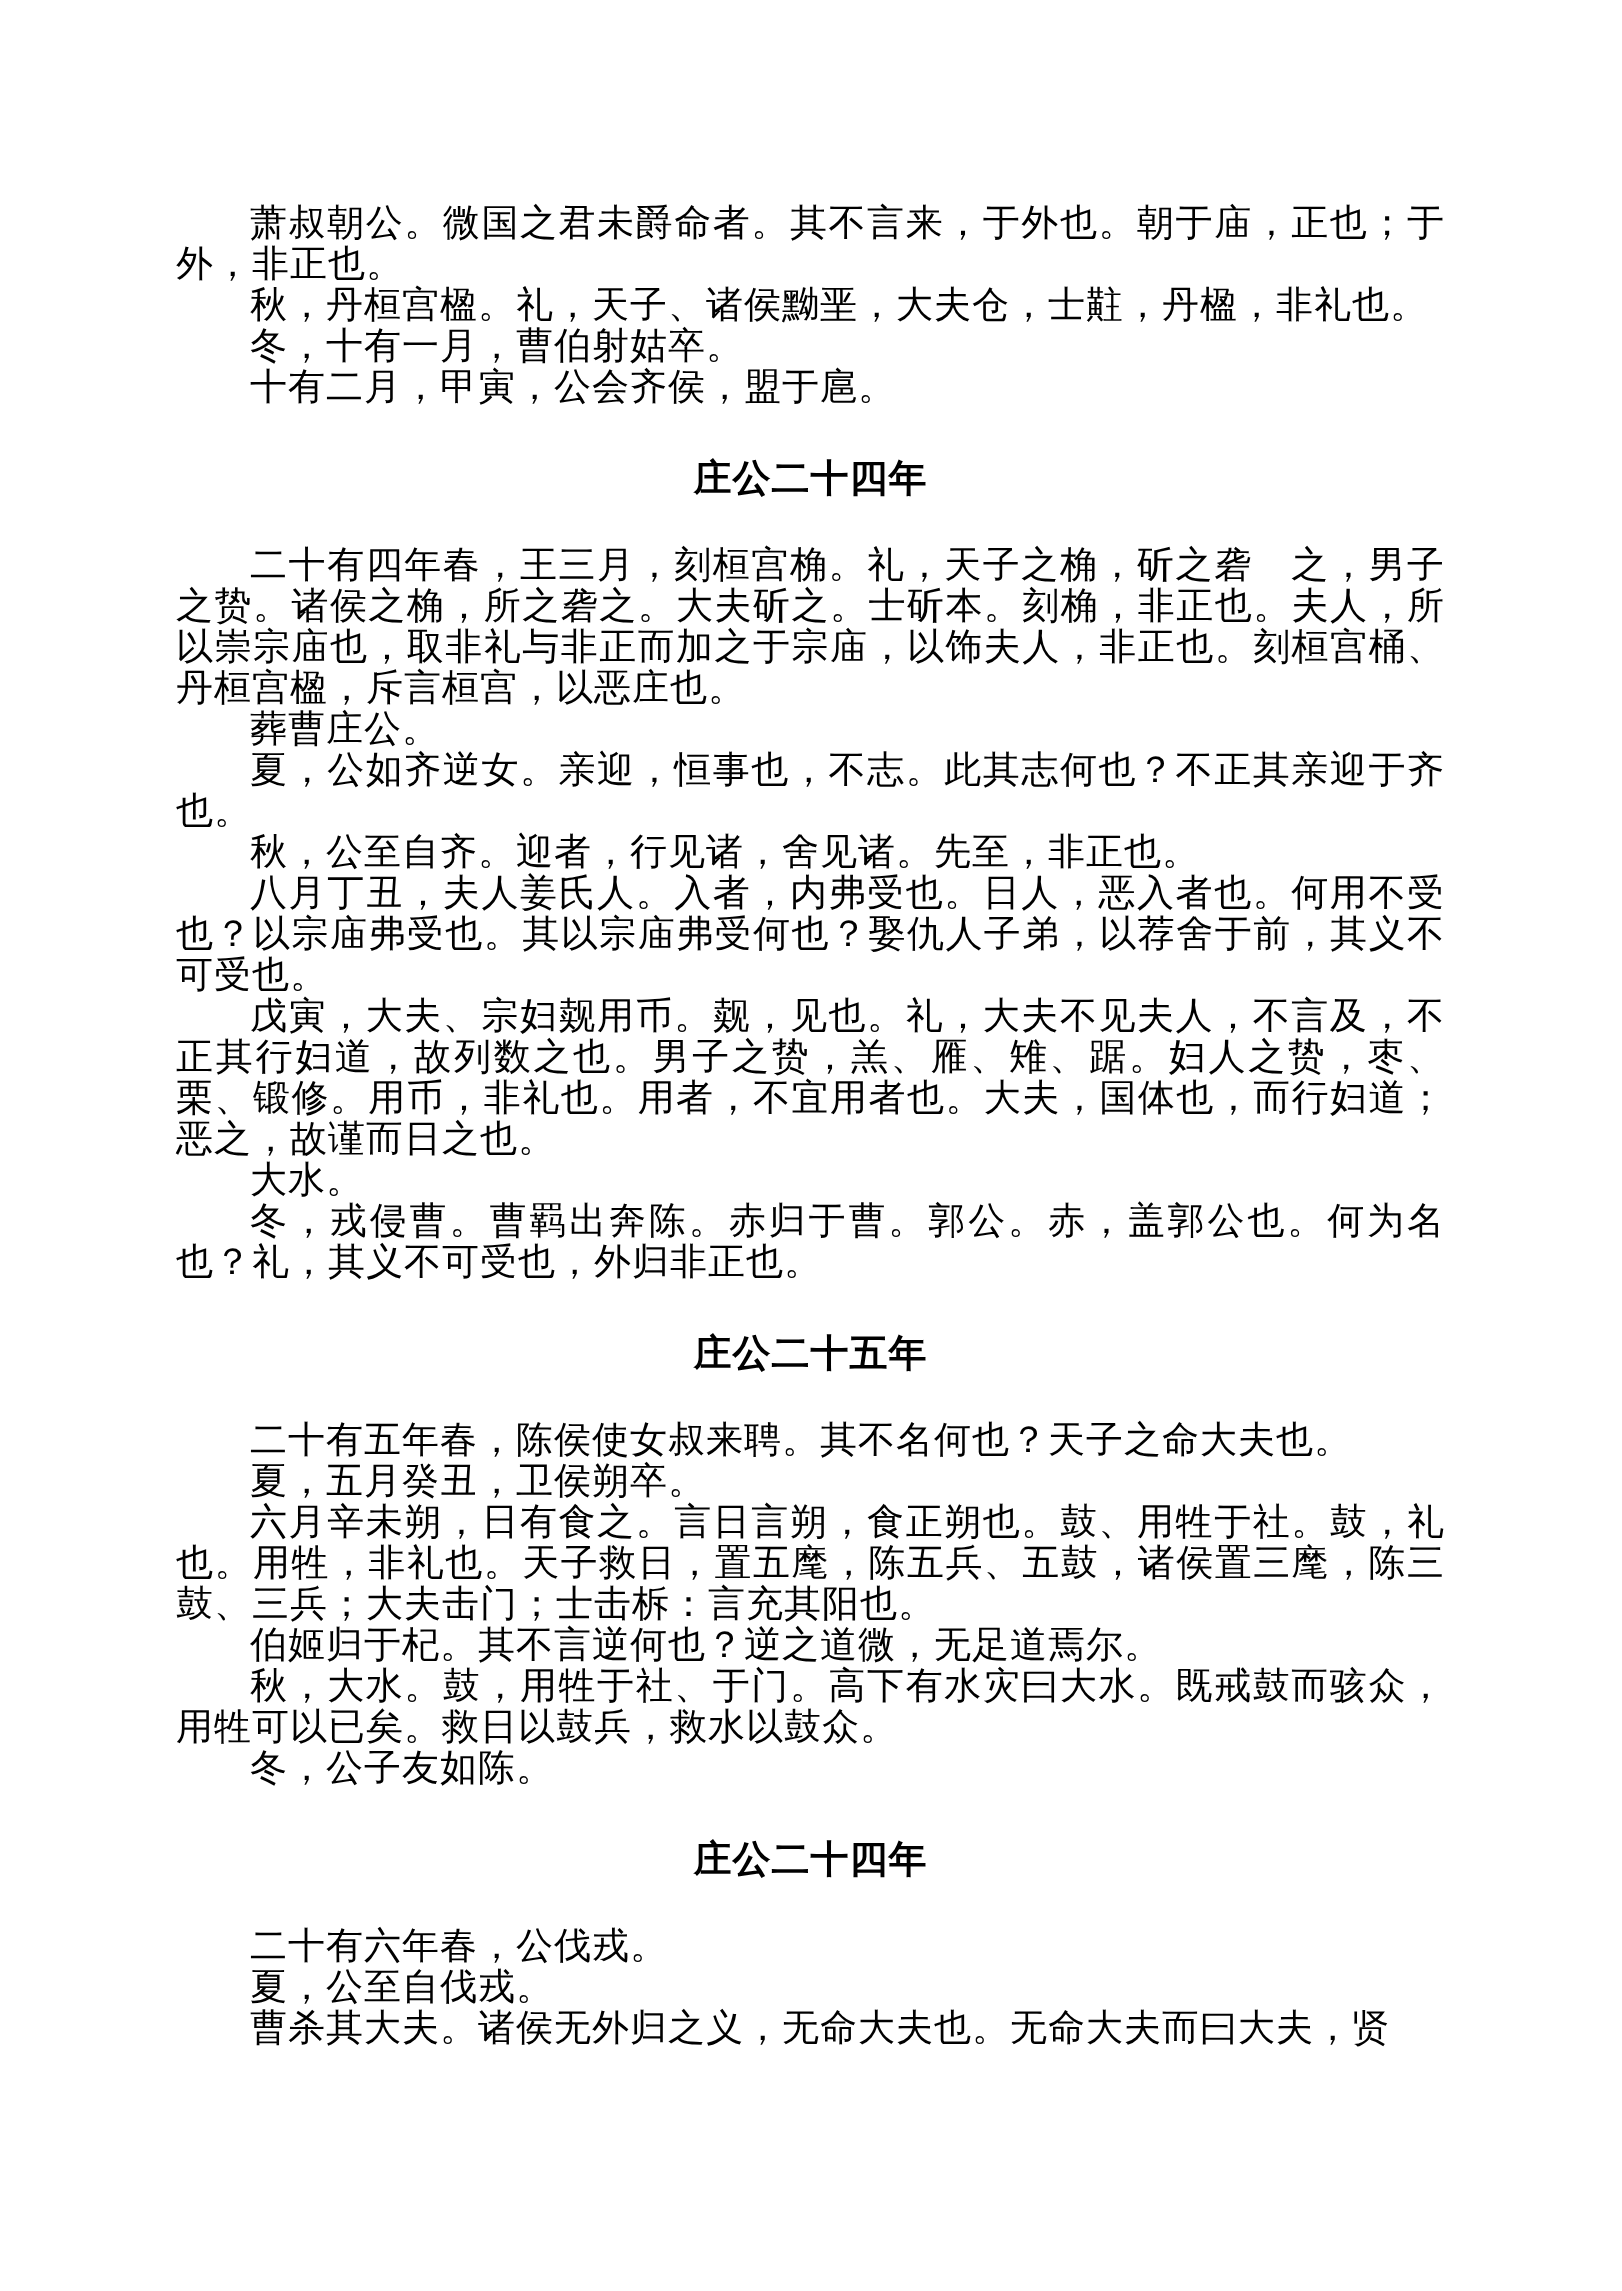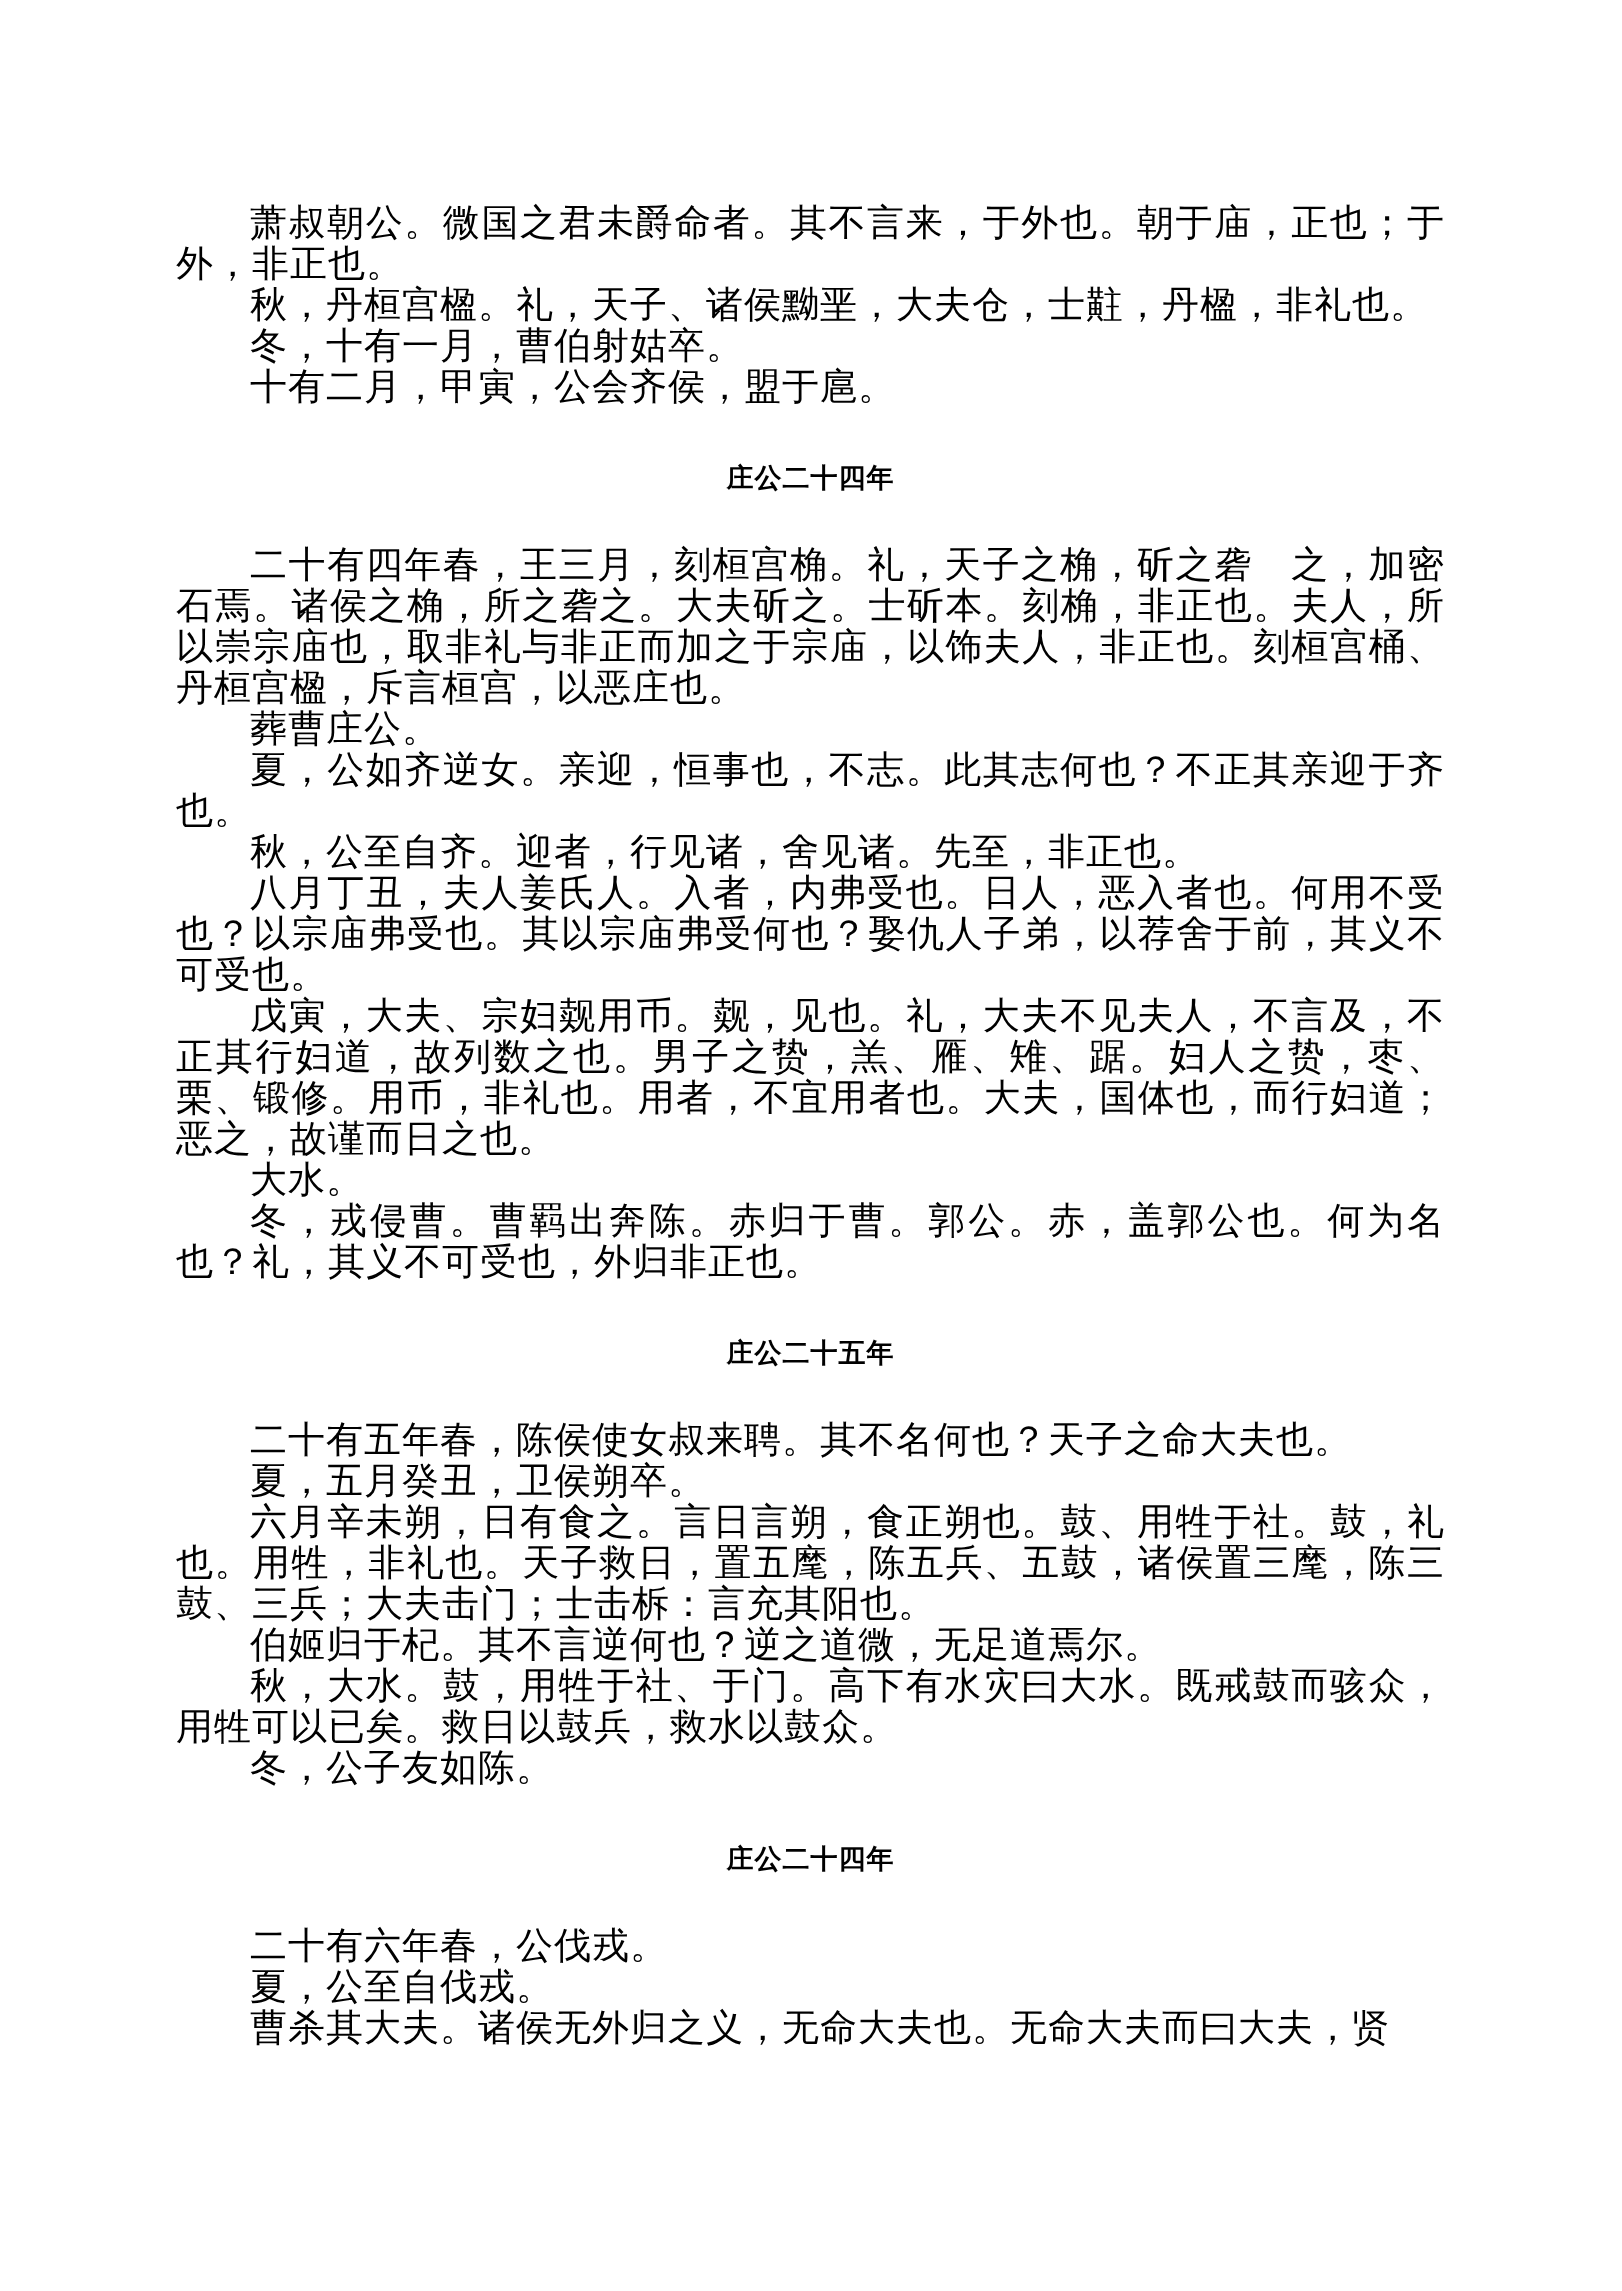--- a/index.html
+++ b/index.html
@@ -30,39 +30,39 @@
     line-height: 41px;
     letter-spacing: 1px;
     text-indent: 2em;
     text-align: justify;
     text-justify: inter-ideograph;
     word-break: break-all;
     color: #000000;
   }
   .section-heading {
     margin: 51px 0 45px 0;
-    font-size: 27px;
+    font-size: 38px;
     line-height: 41px;
     font-weight: bold;
     text-align: center;
     letter-spacing: 1px;
     color: #000000;
   }
 </style>
 </head>
 <body>
 
 <div class="page">
   <div class="doc">
     <p class="para">萧叔朝公。微国之君未爵命者。其不言来，于外也。朝于庙，正也；于外，非正也。</p>
     <p class="para">秋，丹桓宫楹。礼，天子、诸侯黝垩，大夫仓，士黈，丹楹，非礼也。</p>
     <p class="para">冬，十有一月，曹伯射姑卒。</p>
     <p class="para">十有二月，甲寅，公会齐侯，盟于扈。</p>
     <h2 class="section-heading">庄公二十四年</h2>
-    <p class="para">二十有四年春，王三月，刻桓宫桷。礼，天子之桷，斫之砻　之，加密石焉。诸侯之桷，所之砻之。大夫斫之。士斫本。刻桷，非正也。夫人，所以崇宗庙也，取非礼与非正而加之于宗庙，以饰夫人，非正也。刻桓宫桶、丹桓宫楹，斥言桓宫，以恶庄也。</p>
+    <p class="para">二十有四年春，王三月，刻桓宫桷。礼，天子之桷，斫之砻　之，男子之贽。诸侯之桷，所之砻之。大夫斫之。士斫本。刻桷，非正也。夫人，所以崇宗庙也，取非礼与非正而加之于宗庙，以饰夫人，非正也。刻桓宫桶、丹桓宫楹，斥言桓宫，以恶庄也。</p>
     <p class="para">葬曹庄公。</p>
     <p class="para">夏，公如齐逆女。亲迎，恒事也，不志。此其志何也？不正其亲迎于齐也。</p>
     <p class="para">秋，公至自齐。迎者，行见诸，舍见诸。先至，非正也。</p>
     <p class="para">八月丁丑，夫人姜氏人。入者，内弗受也。日人，恶入者也。何用不受也？以宗庙弗受也。其以宗庙弗受何也？娶仇人子弟，以荐舍于前，其义不可受也。</p>
     <p class="para">戊寅，大夫、宗妇觌用币。觌，见也。礼，大夫不见夫人，不言及，不正其行妇道，故列数之也。男子之贽，羔、雁、雉、踞。妇人之贽，枣、栗、锻修。用币，非礼也。用者，不宜用者也。大夫，国体也，而行妇道；恶之，故谨而日之也。</p>
     <p class="para">大水。</p>
     <p class="para">冬，戎侵曹。曹羁出奔陈。赤归于曹。郭公。赤，盖郭公也。何为名也？礼，其义不可受也，外归非正也。</p>
     <h2 class="section-heading">庄公二十五年</h2>
     <p class="para">二十有五年春，陈侯使女叔来聘。其不名何也？天子之命大夫也。</p>
     <p class="para">夏，五月癸丑，卫侯朔卒。</p>

